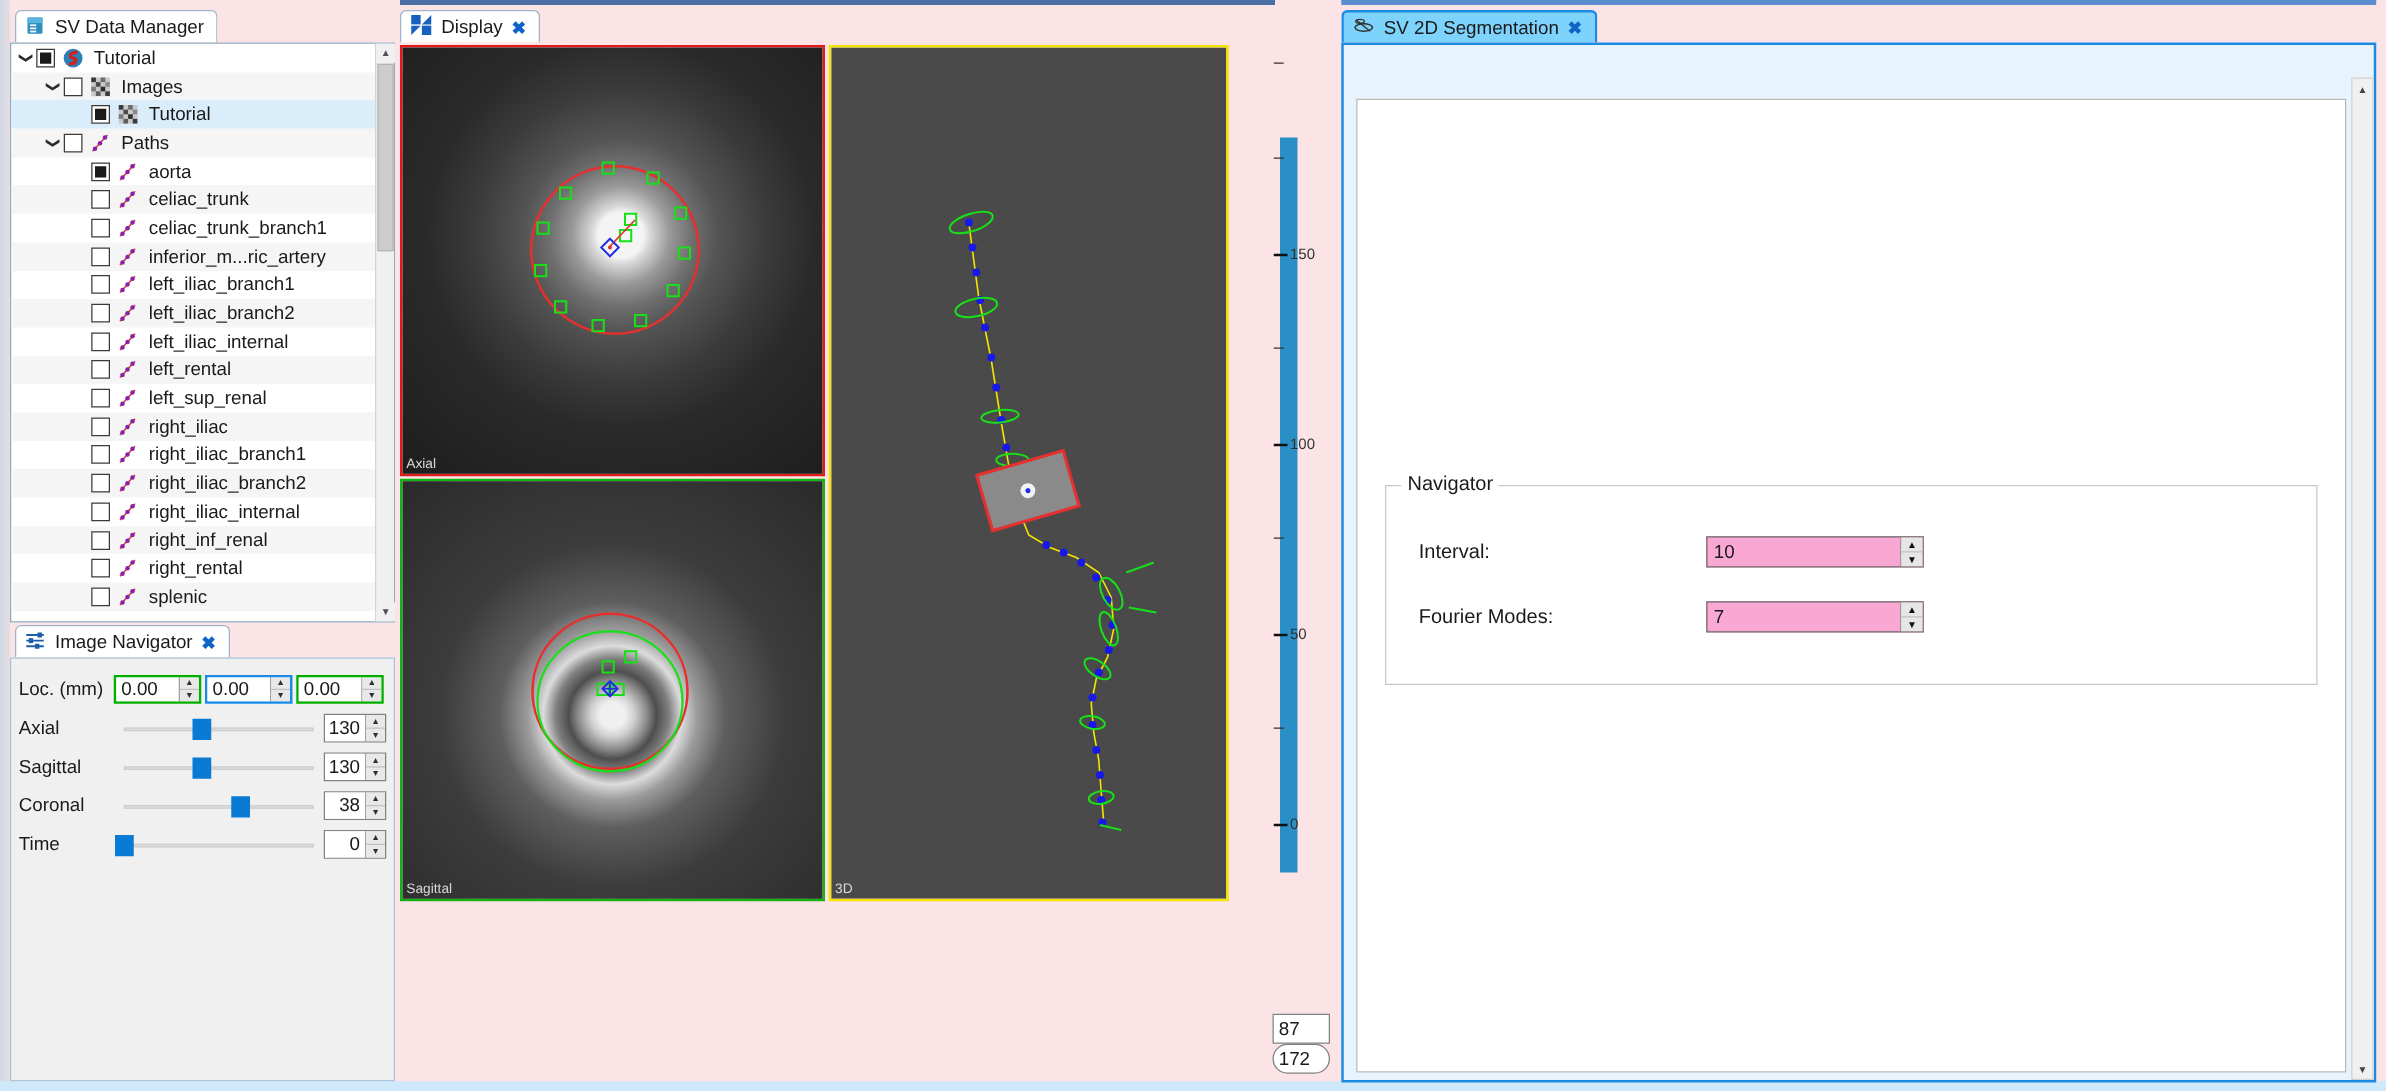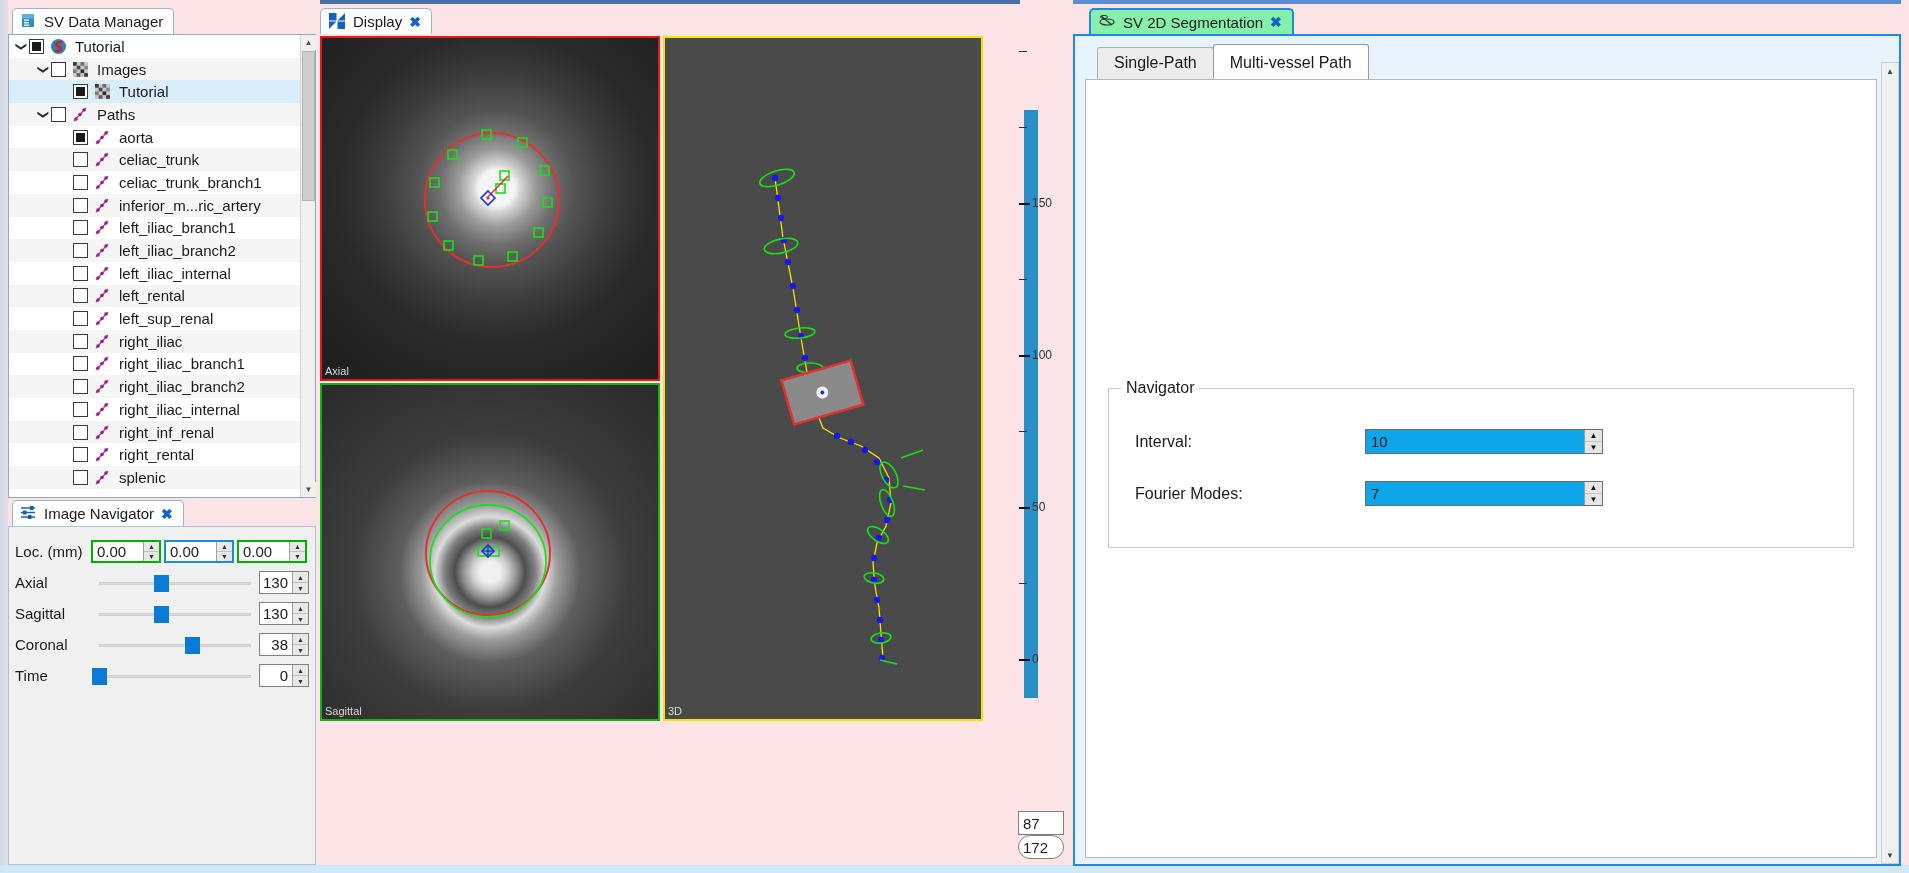--- a/index.html
+++ b/index.html
@@ -175,21 +175,21 @@
   .cbtick .lbl { font-size: 12px; margin-left: 2px; }
   .cbval {
     position: absolute; left: 10px; width: 46px; height: 24px;
     background: #fff; border: 1px solid #808080;
     font-size: 15px; display: flex; align-items: center; padding-left: 4px;
   }
 
   
   #segWrap { position: absolute; left: 1073px; top: 8px; width: 828px; height: 858px; }
   #segTabRow { position: absolute; left: 0; top: 0; }
-  #segTabRow .tabhdr { border-color: #1a8ae5; border-width: 2px; background:#86efac;margin-left:16px; }
+  #segTabRow .tabhdr { border-color: #1a8ae5; border-width: 2px; background:#7dd3fc; }
   #segBody {
     position: absolute; left: 0; top: 26px; right: 0; bottom: 0;
     background: #e8f4fd; border: 2px solid #1a8ae5;
   }
   #segInner { position: absolute; left: 10px; top: 10px; right: 22px; bottom: 6px; }
 
   .subtabs { display: flex; align-items: flex-end; height: 33px; margin-left: 12px; }
   .subtab {
     padding: 6px 16px 7px; font-size: 16px;
     background: #ededed; border: 1px solid #b0b0b0; border-bottom: none;
@@ -214,22 +214,22 @@
   .chk {
     width: 17px; height: 17px; border: 1px solid #555; background: #fff;
     display: flex; align-items: center; justify-content: center;
     font-size: 13px; color: #111; line-height: 1;
   }
   .listbox { background: #fff; border: 1px solid #9a9a9a; }
 
   .paramRow { display: flex; align-items: center; }
   .paramLabel { width: 230px; font-size: 16px; }
   .wideSpin {
-    width: 238px; height: 25px; display: flex;
-    border: 1px solid #6a6a6a; background: #0ea5e9;
+    width: 174px; height: 25px; display: flex;
+    border: 1px solid #6a6a6a; background: #f9a8d4;
   }
   .wideSpin .v { flex: 1; display: flex; align-items: center; padding-left: 5px; font-size: 15px; }
   .wideSpin .b { width: 18px; display: flex; flex-direction: column; border-left: 1px solid #9a9a9a; }
   .wideSpin .b div {
     flex: 1; background: #e6e6e6; display: flex;
     align-items: center; justify-content: center; font-size: 8px; color: #111;
   }
   .wideSpin .b div + div { border-top: 1px solid #c4c4c4; }
 
   .bigbtn {
@@ -785,24 +785,20 @@
             <ellipse cx="6" cy="4" rx="3.5" ry="1.6" fill="none" stroke="#303030" stroke-width="1"></ellipse>
           </svg>
         </span>
         <span>SV 2D Segmentation</span>
         <span class="closex">✖</span>
       </div>
     </div>
 
     <div id="segBody">
       <div id="segInner">
-        <div class="subtabs">
-          <div class="subtab">Single-Path</div>
-          <div class="subtab active">Multi-vessel Path</div>
-        </div>
 
         <div class="subtabPane">
 
 
           <div class="groupbox" style="left:22px; top:308px; right:22px; height:160px;">
             <div class="gtitle">Navigator</div>
 
             <div class="paramRow" style="margin:40px 0 0 26px;">
               <div class="paramLabel">Interval:</div>
               <div class="wideSpin">

